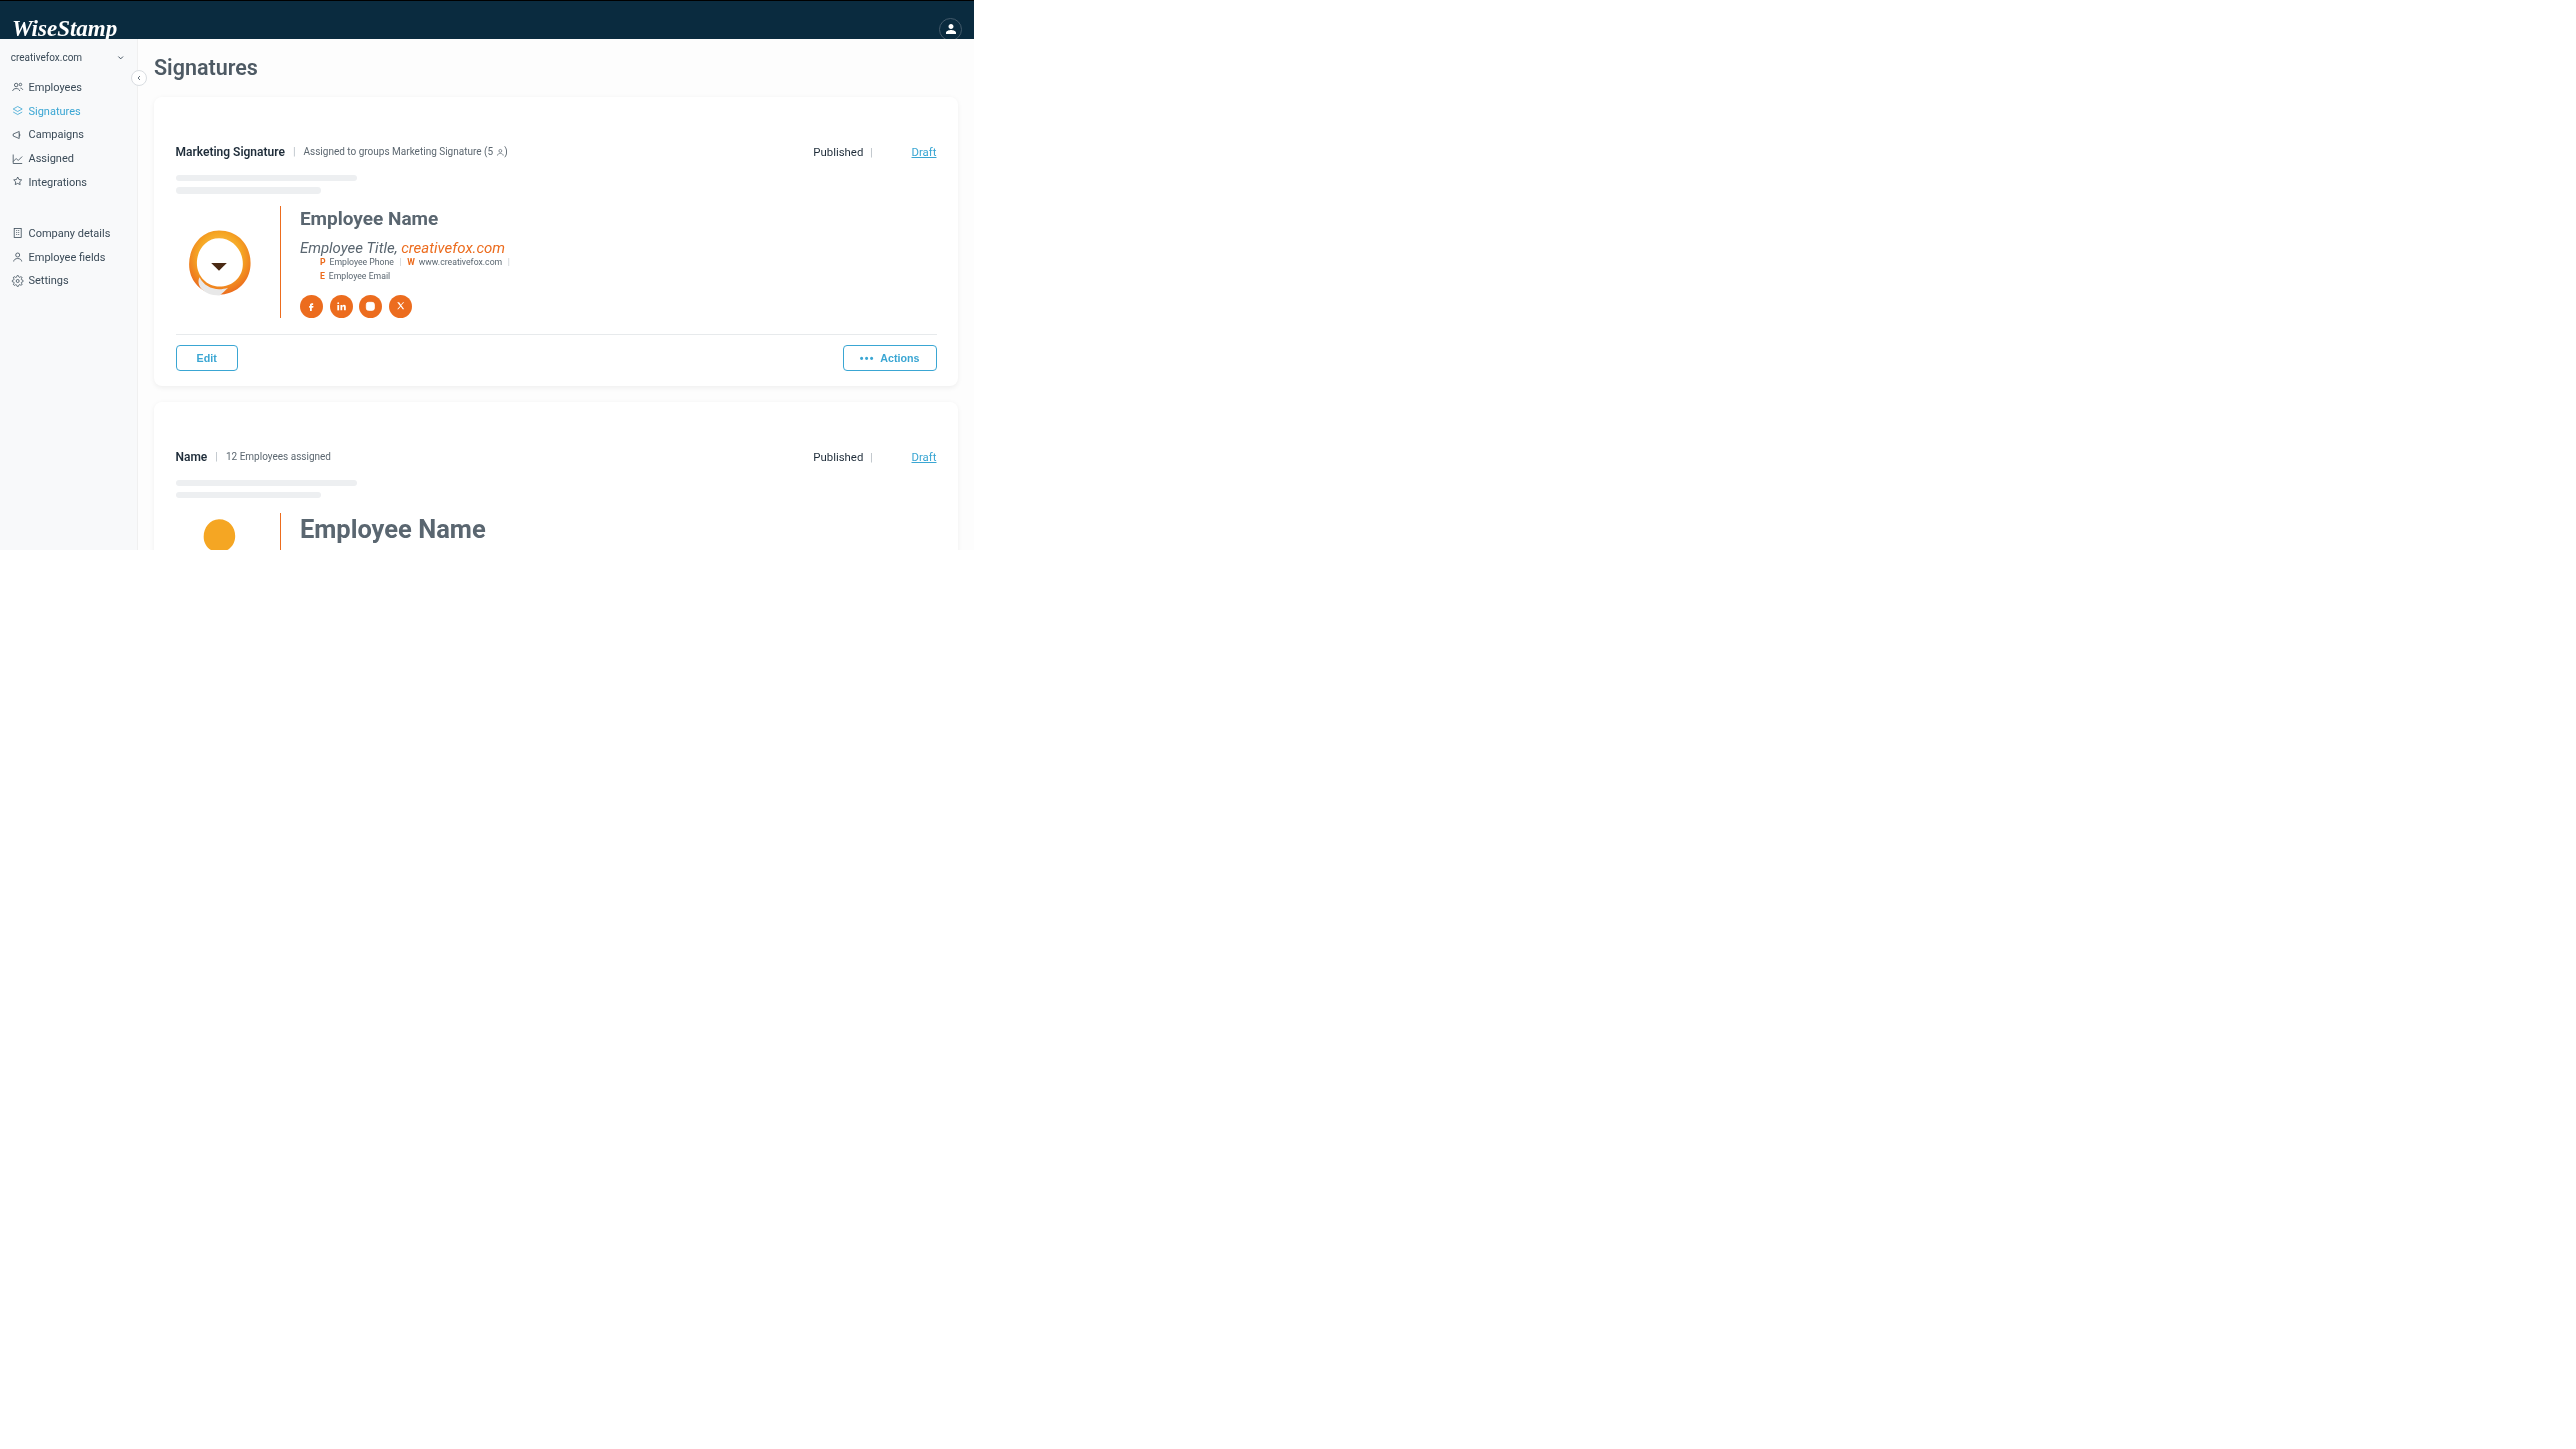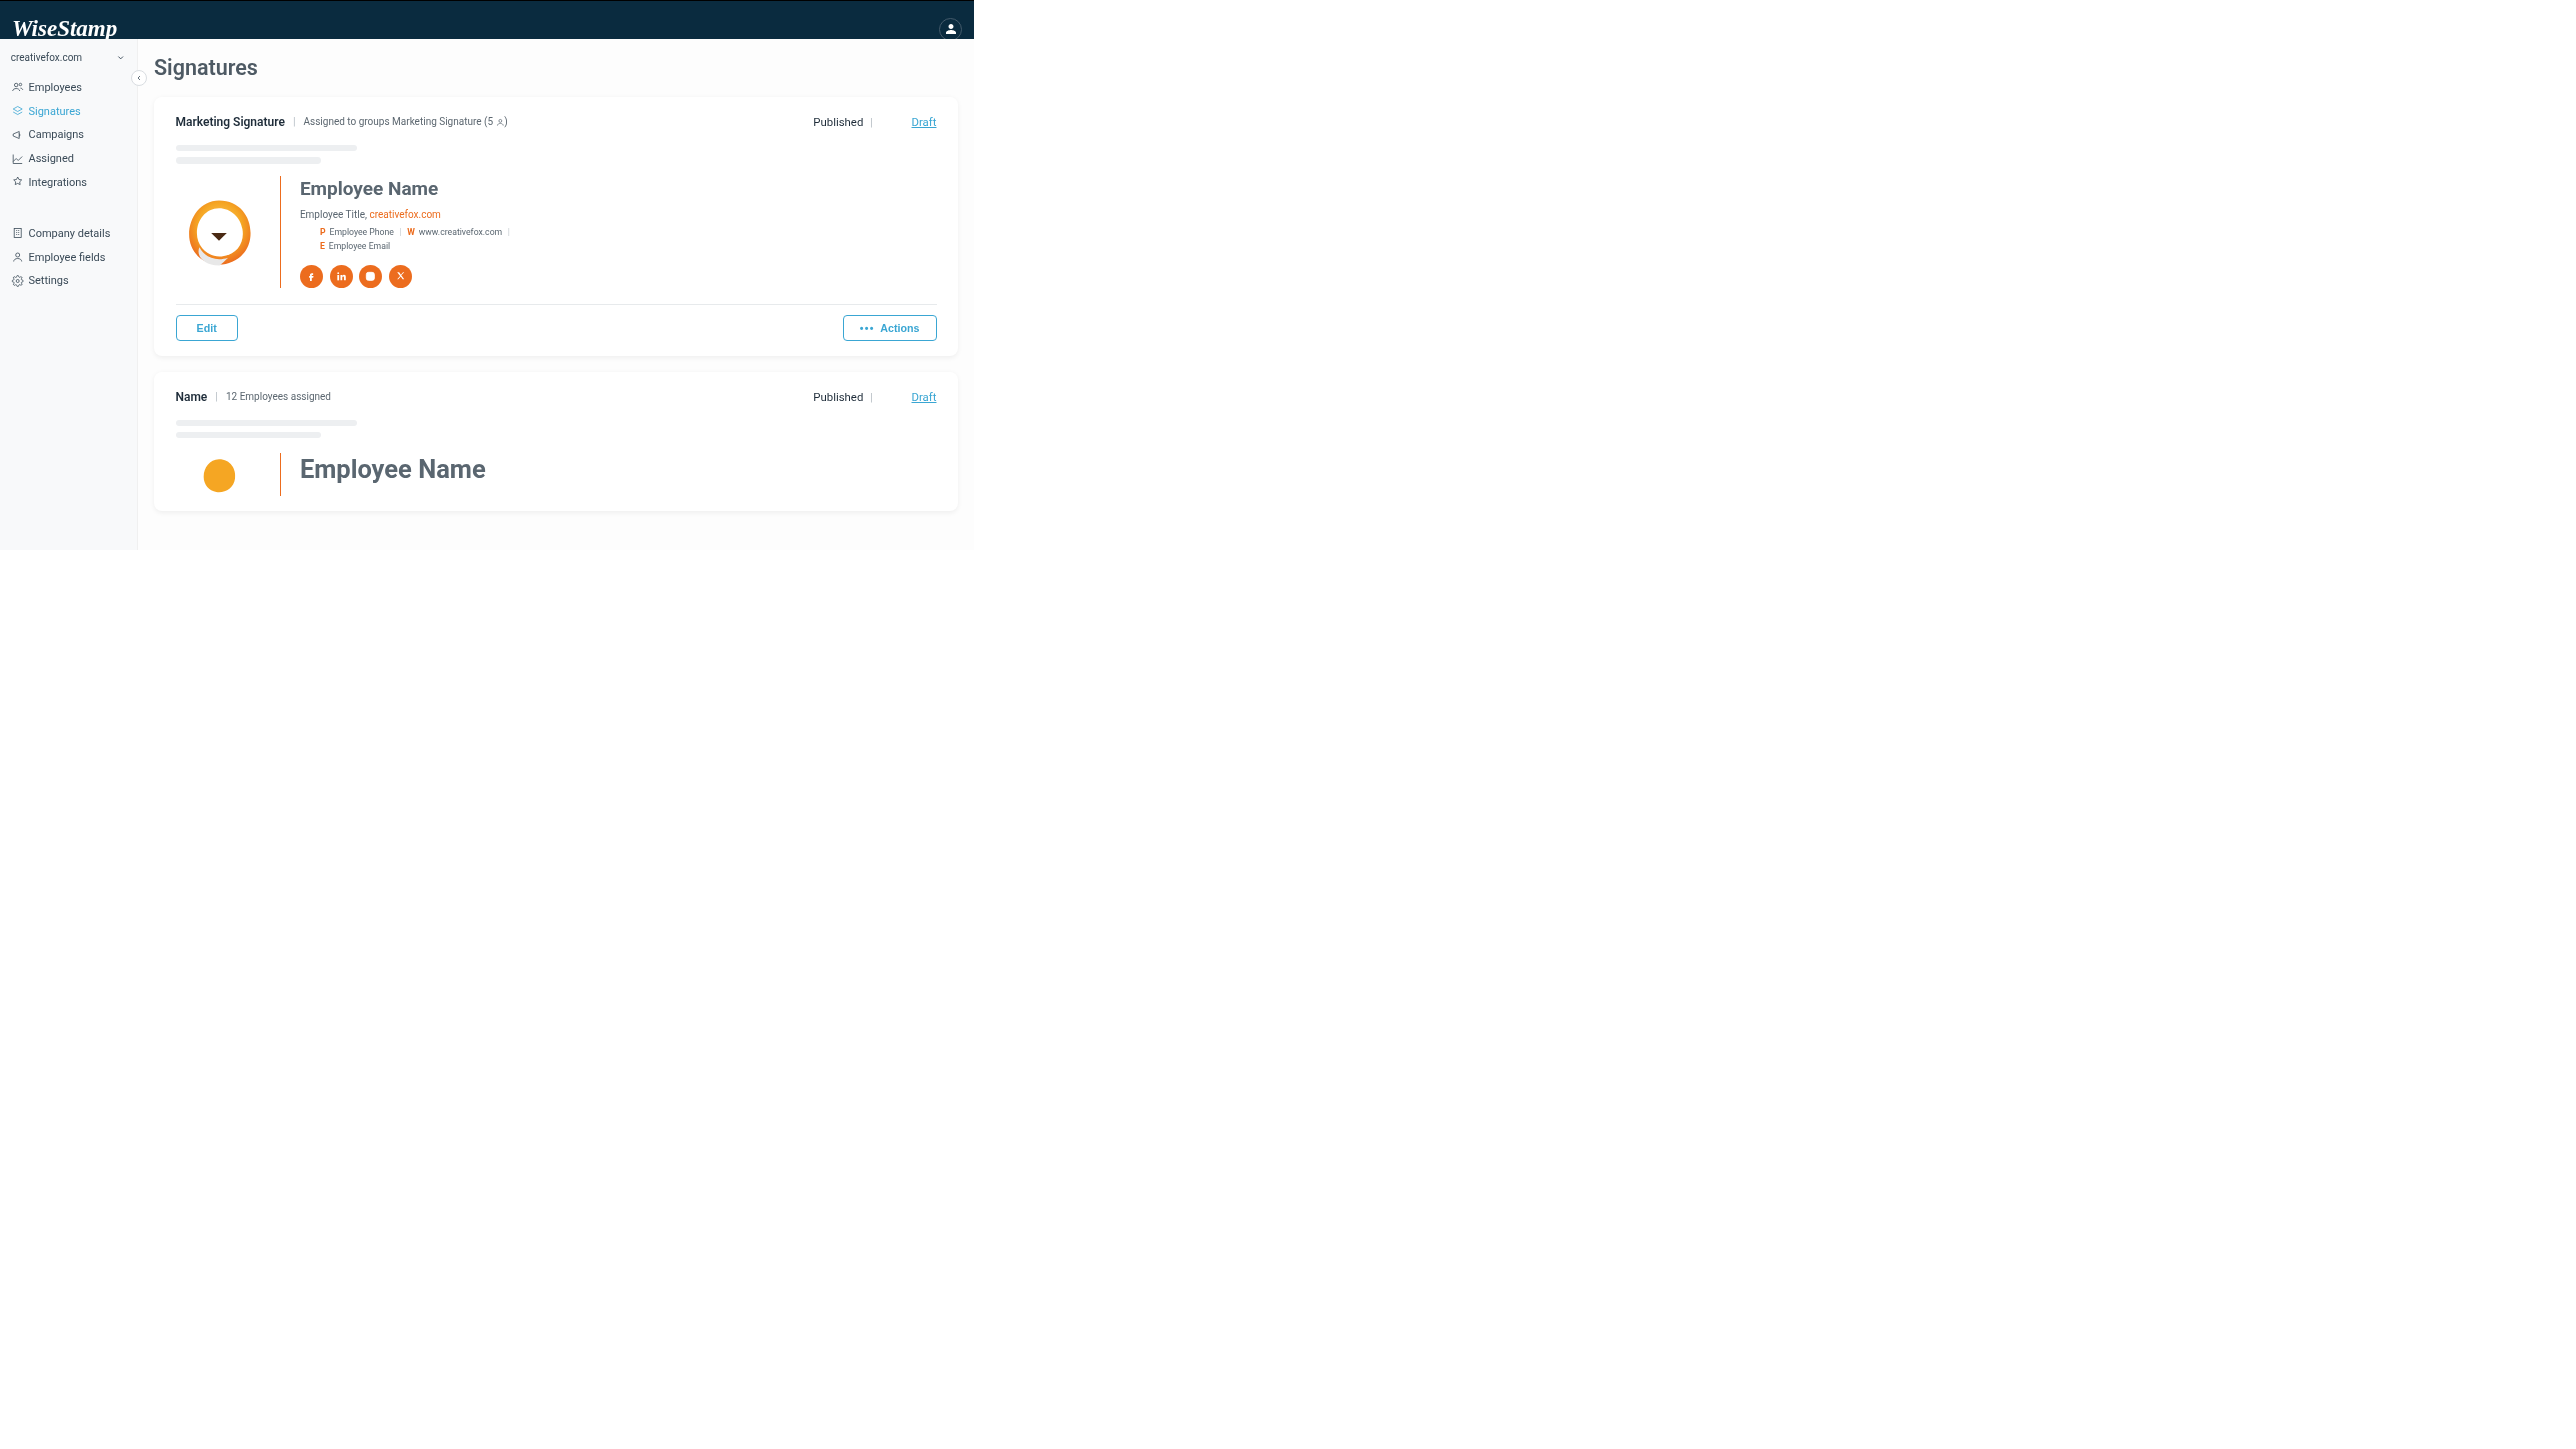--- a/index.html
+++ b/index.html
@@ -108,39 +108,40 @@
   .card {
     background: #fff;
     border-radius: 8px;
     box-shadow: 0 1.3px 5.4px rgba(0,0,0,0.06);
     padding: 17.4px 21.5px 14.8px 21.5px;
     margin-bottom: 16px;
   }
   .card-head {
     display: flex; align-items: center; justify-content: space-between;
     margin-bottom: 16px;
+    margin-top: 30px;
   }
   .card-head-left { display: flex; align-items: center; gap: 8px; font-size: 10.7px; }
   .sig-name { font-size: 12px; font-weight: 600; }
   .meta-sep { color: #b7bfc5; }
   .meta-text { color: #5c6770; font-size: 10px; }
   .card-head-right { display: flex; align-items: center; gap: 6.7px; font-size: 11.4px; }
   .status-published { color: #1f2d3a; }
   .status-draft { color: #3aa6d3; text-decoration: underline; padding-left: 32px; }
 
   .skel-row { display: flex; gap: 0; margin-bottom: 5.4px; }
   .skel { height: 6.7px; background: #edeff1; border-radius: 3.4px; }
 
   .sig-body { display: flex; gap: 17.4px; margin-top: 12px; align-items: stretch; }
   .sig-avatar-wrap { width: 87px; display: flex; align-items: center; justify-content: center; padding-top: 2.7px; }
   .fox-logo { width: 78px; height: 78px; }
   .sig-divider { width: 1.3px; background: #ec6c1e; }
   .sig-fields { padding-top: 1.3px; padding-left: 1.3px; }
   .emp-name { font-size: 19px; font-weight: 700; color: #5a6670; margin-bottom: 9.4px; }
-  .emp-title-row { font-size: 10px; color: #5a6670; margin-bottom: 7px; }
+  .emp-title-row { font-size: 15px; color: #5a6670; margin-bottom: 0; font-style: italic; }
   .emp-title-row .domain { color: #ec6c1e; }
   .detail-line { font-size: 8.7px; color: #5a6670; margin-bottom: 4px; padding-left: 20px; }
   .detail-line .lbl { color: #ec6c1e; font-weight: 700; margin-right: 4px; }
   .detail-line .sep { color: #c6ccd1; margin: 0 3.4px; }
   .socials { display: flex; gap: 6.7px; margin-top: 13.4px; }
   .social-btn { width: 23px; height: 23px; border-radius: 50%; background: #ec6c1e; display: flex; align-items: center; justify-content: center; }
   .social-btn svg { fill: #fff; }
 
   .card-footer { border-top: 0.7px solid #e7eaec; margin-top: 16px; padding-top: 10.7px; display: flex; justify-content: space-between; align-items: center; }
   .btn { border-radius: 4px; padding: 6px 16px; font-size: 10.7px; font-weight: 600; cursor: pointer; display: inline-flex; align-items: center; gap: 5.4px; }

